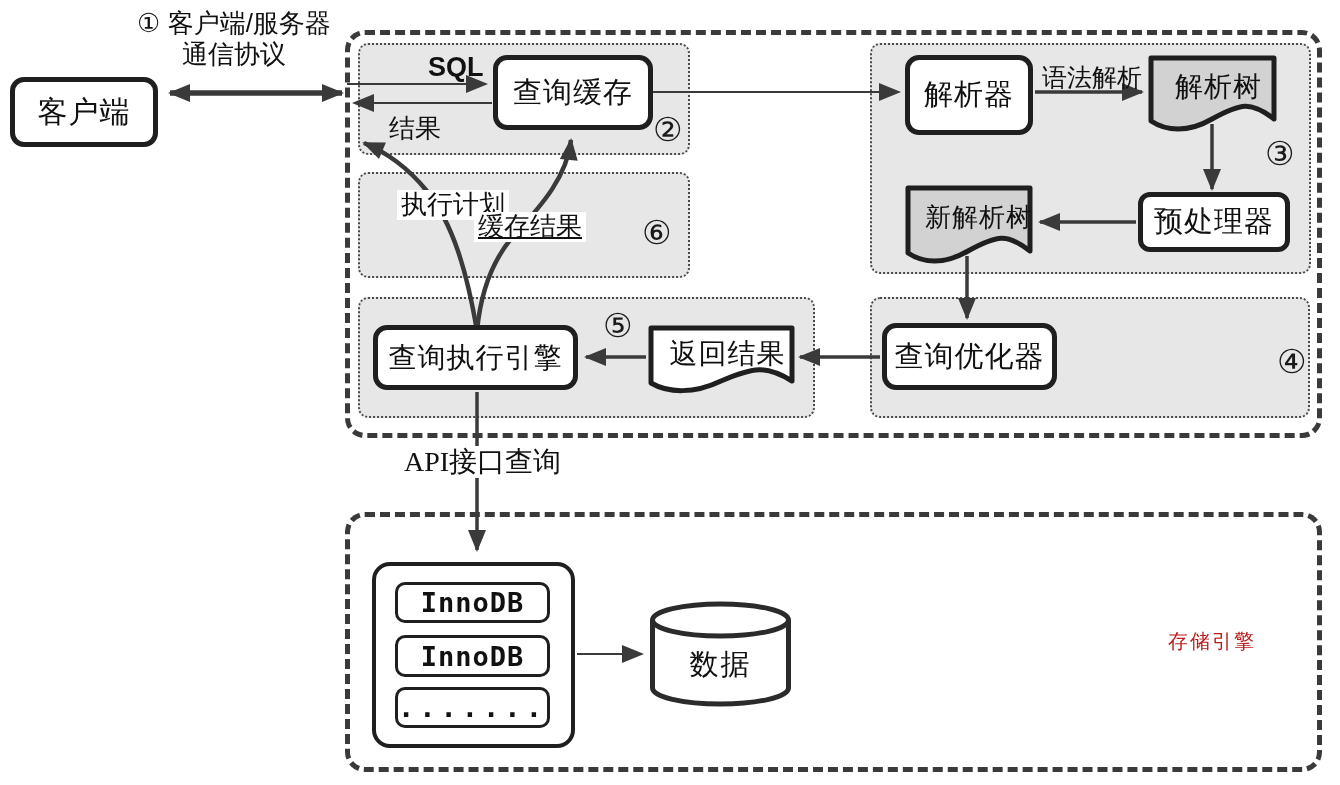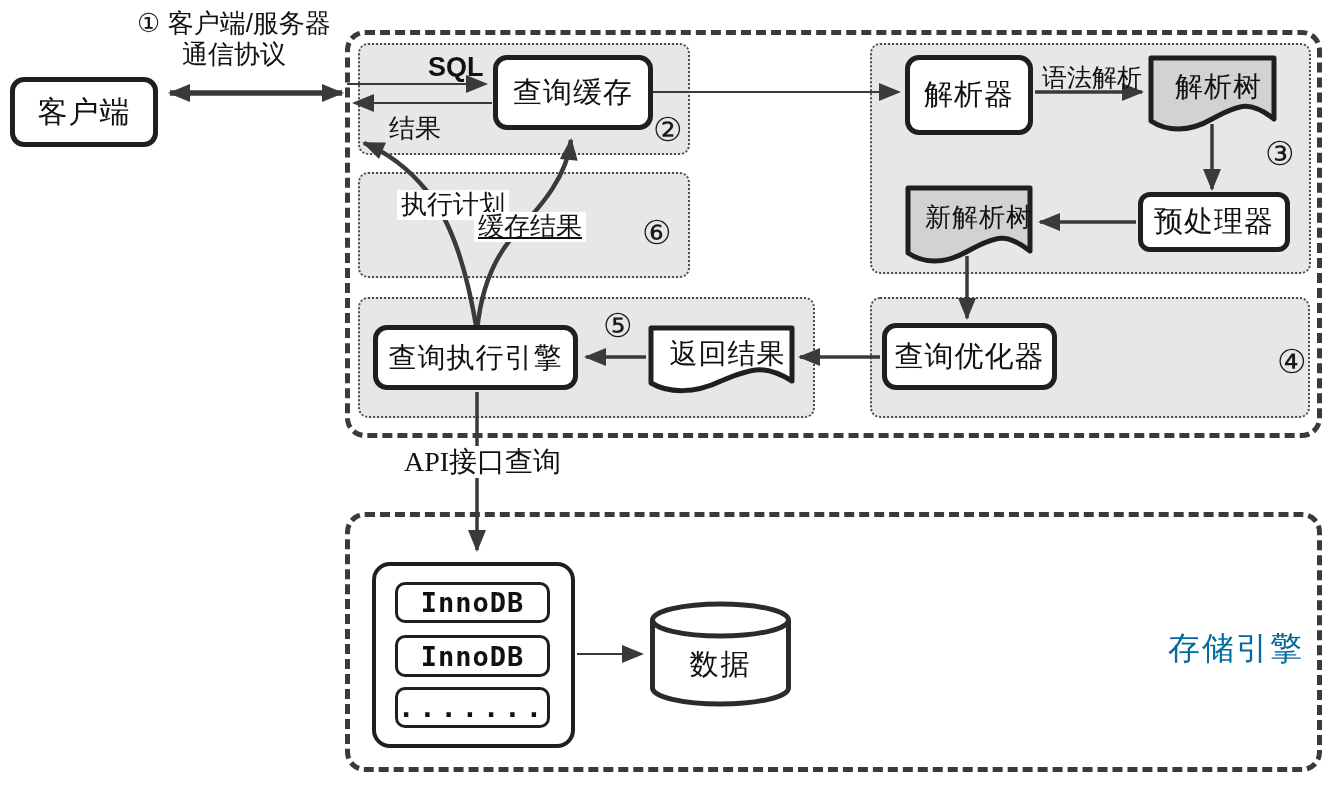--- a/index.html
+++ b/index.html
@@ -177,21 +177,21 @@
   <div class="lbl" style="left:389px;top:114px;">结果</div>
 
   <div class="lbl on-white" style="left:397px;top:190px;">执行计划</div>
 
   <div class="lbl on-white" style="left:474px;top:212px;text-decoration:underline;">缓存结果</div>
 
   <div class="lbl" style="left:1042px;top:63px;font-size:25px;">语法解析</div>
 
   <div class="lbl on-white serif" style="left:400px;top:446px;">API接口查询</div>
 
-  <div class="lbl" style="left:1168px;top:630px;font-size:32px;color:#0369a1;letter-spacing:2px;">存储引擎</div>
+  <div class="lbl" style="left:1168px;top:630px;font-size:20px;color:#b91c1c;letter-spacing:2px;">存储引擎</div>
 
   <div class="stepnum" style="left:653px;top:110px;">②</div>
   <div class="stepnum" style="left:1265px;top:134px;">③</div>
   <div class="stepnum" style="left:1277px;top:342px;">④</div>
   <div class="stepnum" style="left:603px;top:306px;">⑤</div>
   <div class="stepnum" style="left:642px;top:213px;">⑥</div>
 
 </div>
 
 </body></html>

